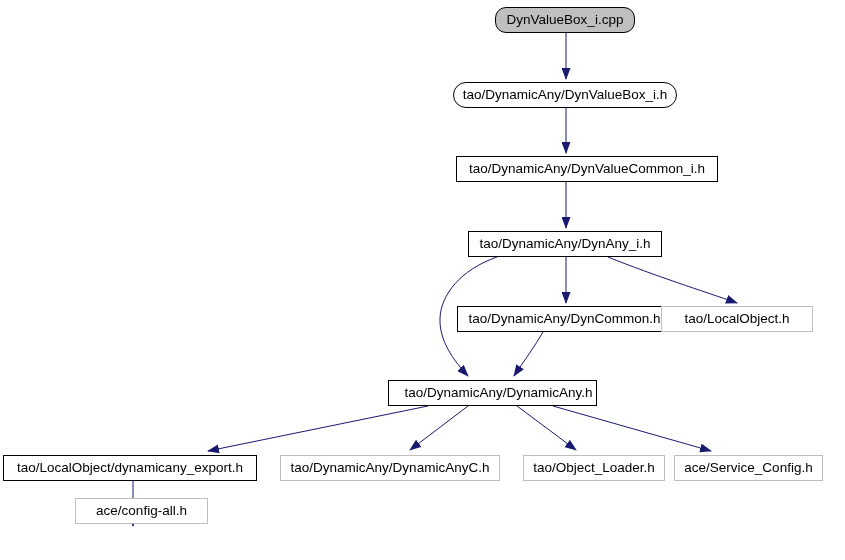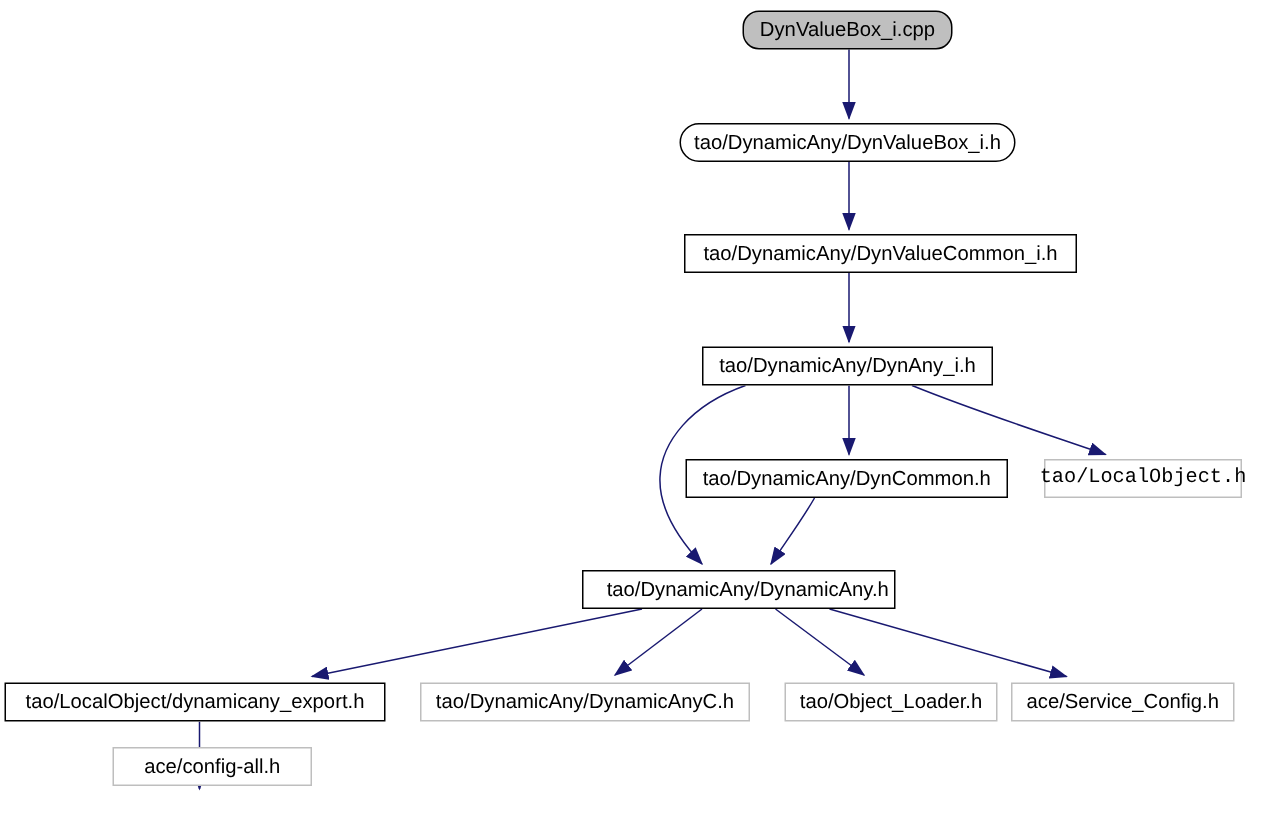--- a/index.html
+++ b/index.html
@@ -42,21 +42,21 @@
   }
   .node.external {
     border-color: #bebebe;
   }
   
   #n0  { left: 495px; top: 7px;   width: 140px; }
   #n1  { left: 453px; top: 82px;  width: 224px; border-radius: 13px; }
   #n2  { left: 436px; top: 156px; width: 262px; margin-left: 20px; }
   #n3  { left: 468px; top: 231px; width: 194px; }
   #n4  { left: 457px; top: 306px; width: 215px; }
-  #n5  { left: 696px; top: 306px; width: 132px; font-family: Liberation Mono, monospace; }
+  #n5  { left: 661px; top: 306px; width: 152px; }
   #n6  { left: 388px; top: 380px; width: 209px; padding-left: 12px; }
   #n7  { left: 3px;   top: 455px; width: 254px; }
   #n8  { left: 280px; top: 455px; width: 220px; }
   #n9  { left: 523px; top: 455px; width: 142px; }
   #n10 { left: 674px; top: 455px; width: 149px; }
   #n11 { left: 75px;  top: 498px; width: 133px; }
 </style>
 </head>
 <body>
 

